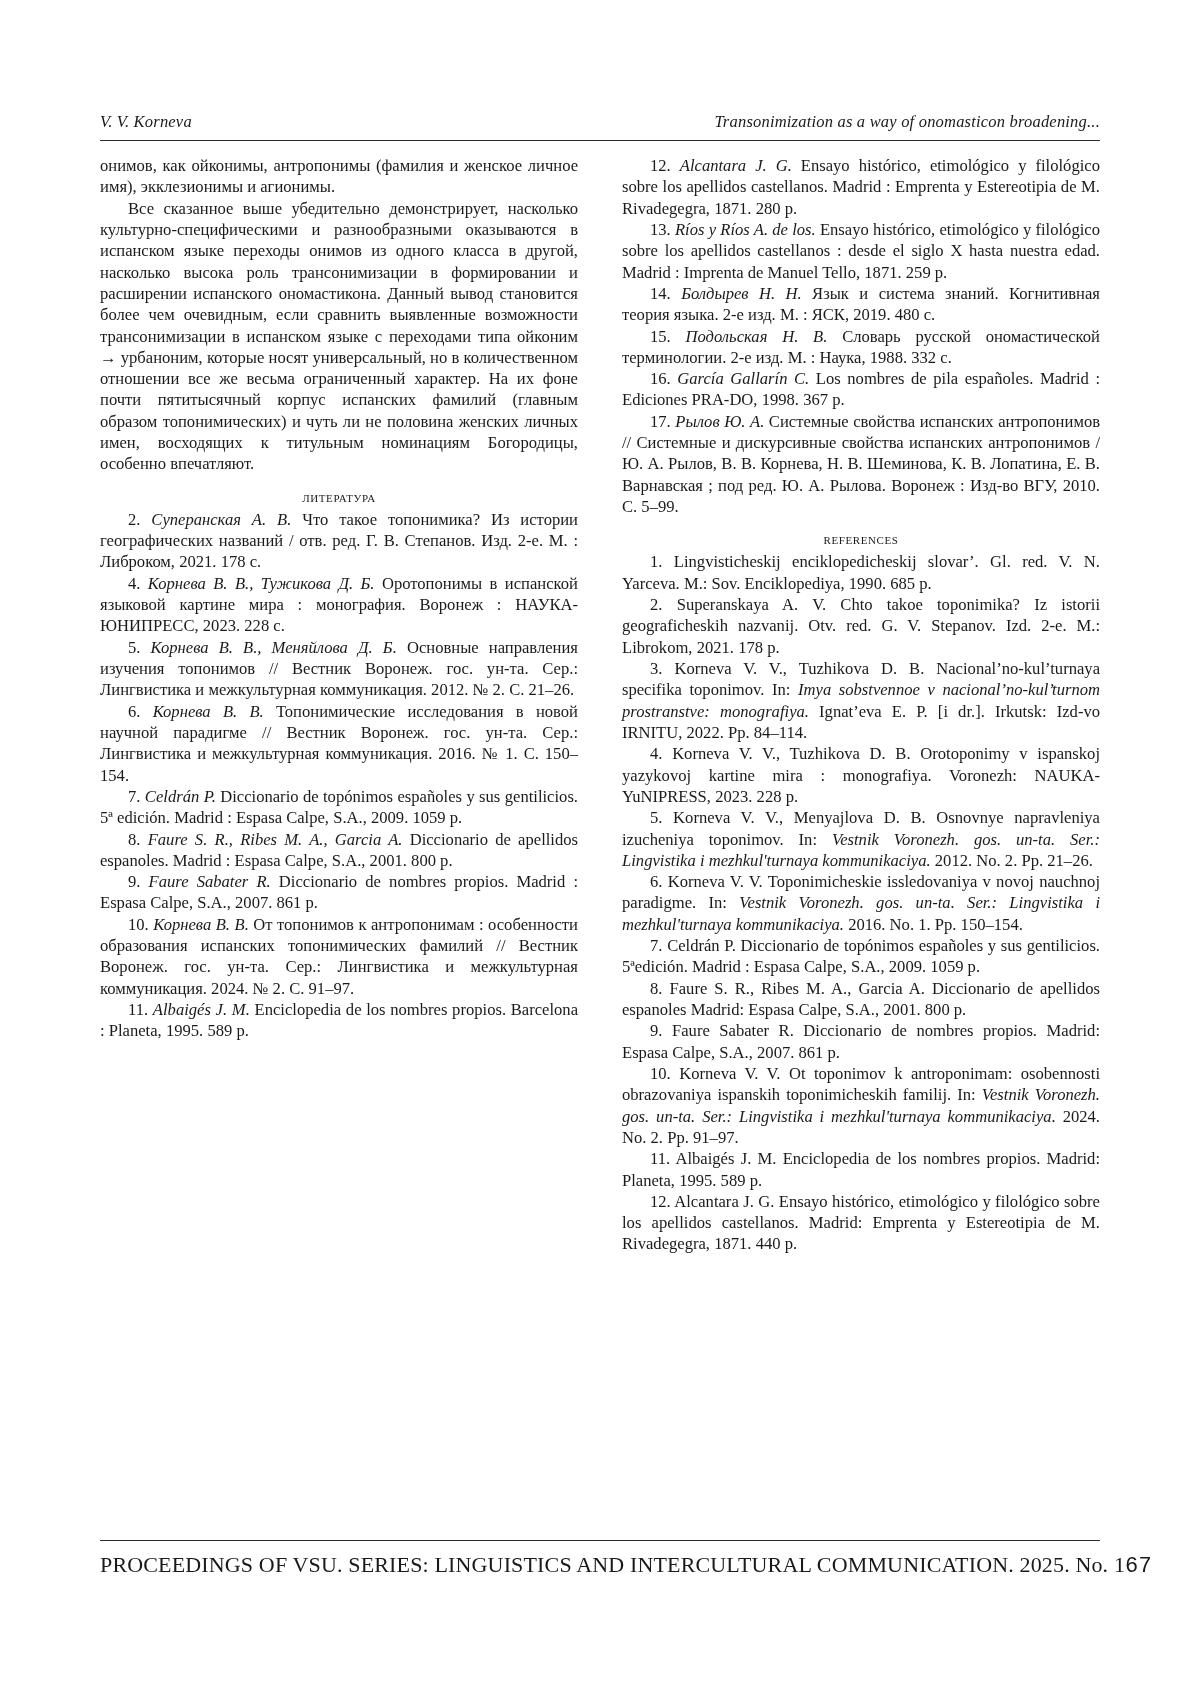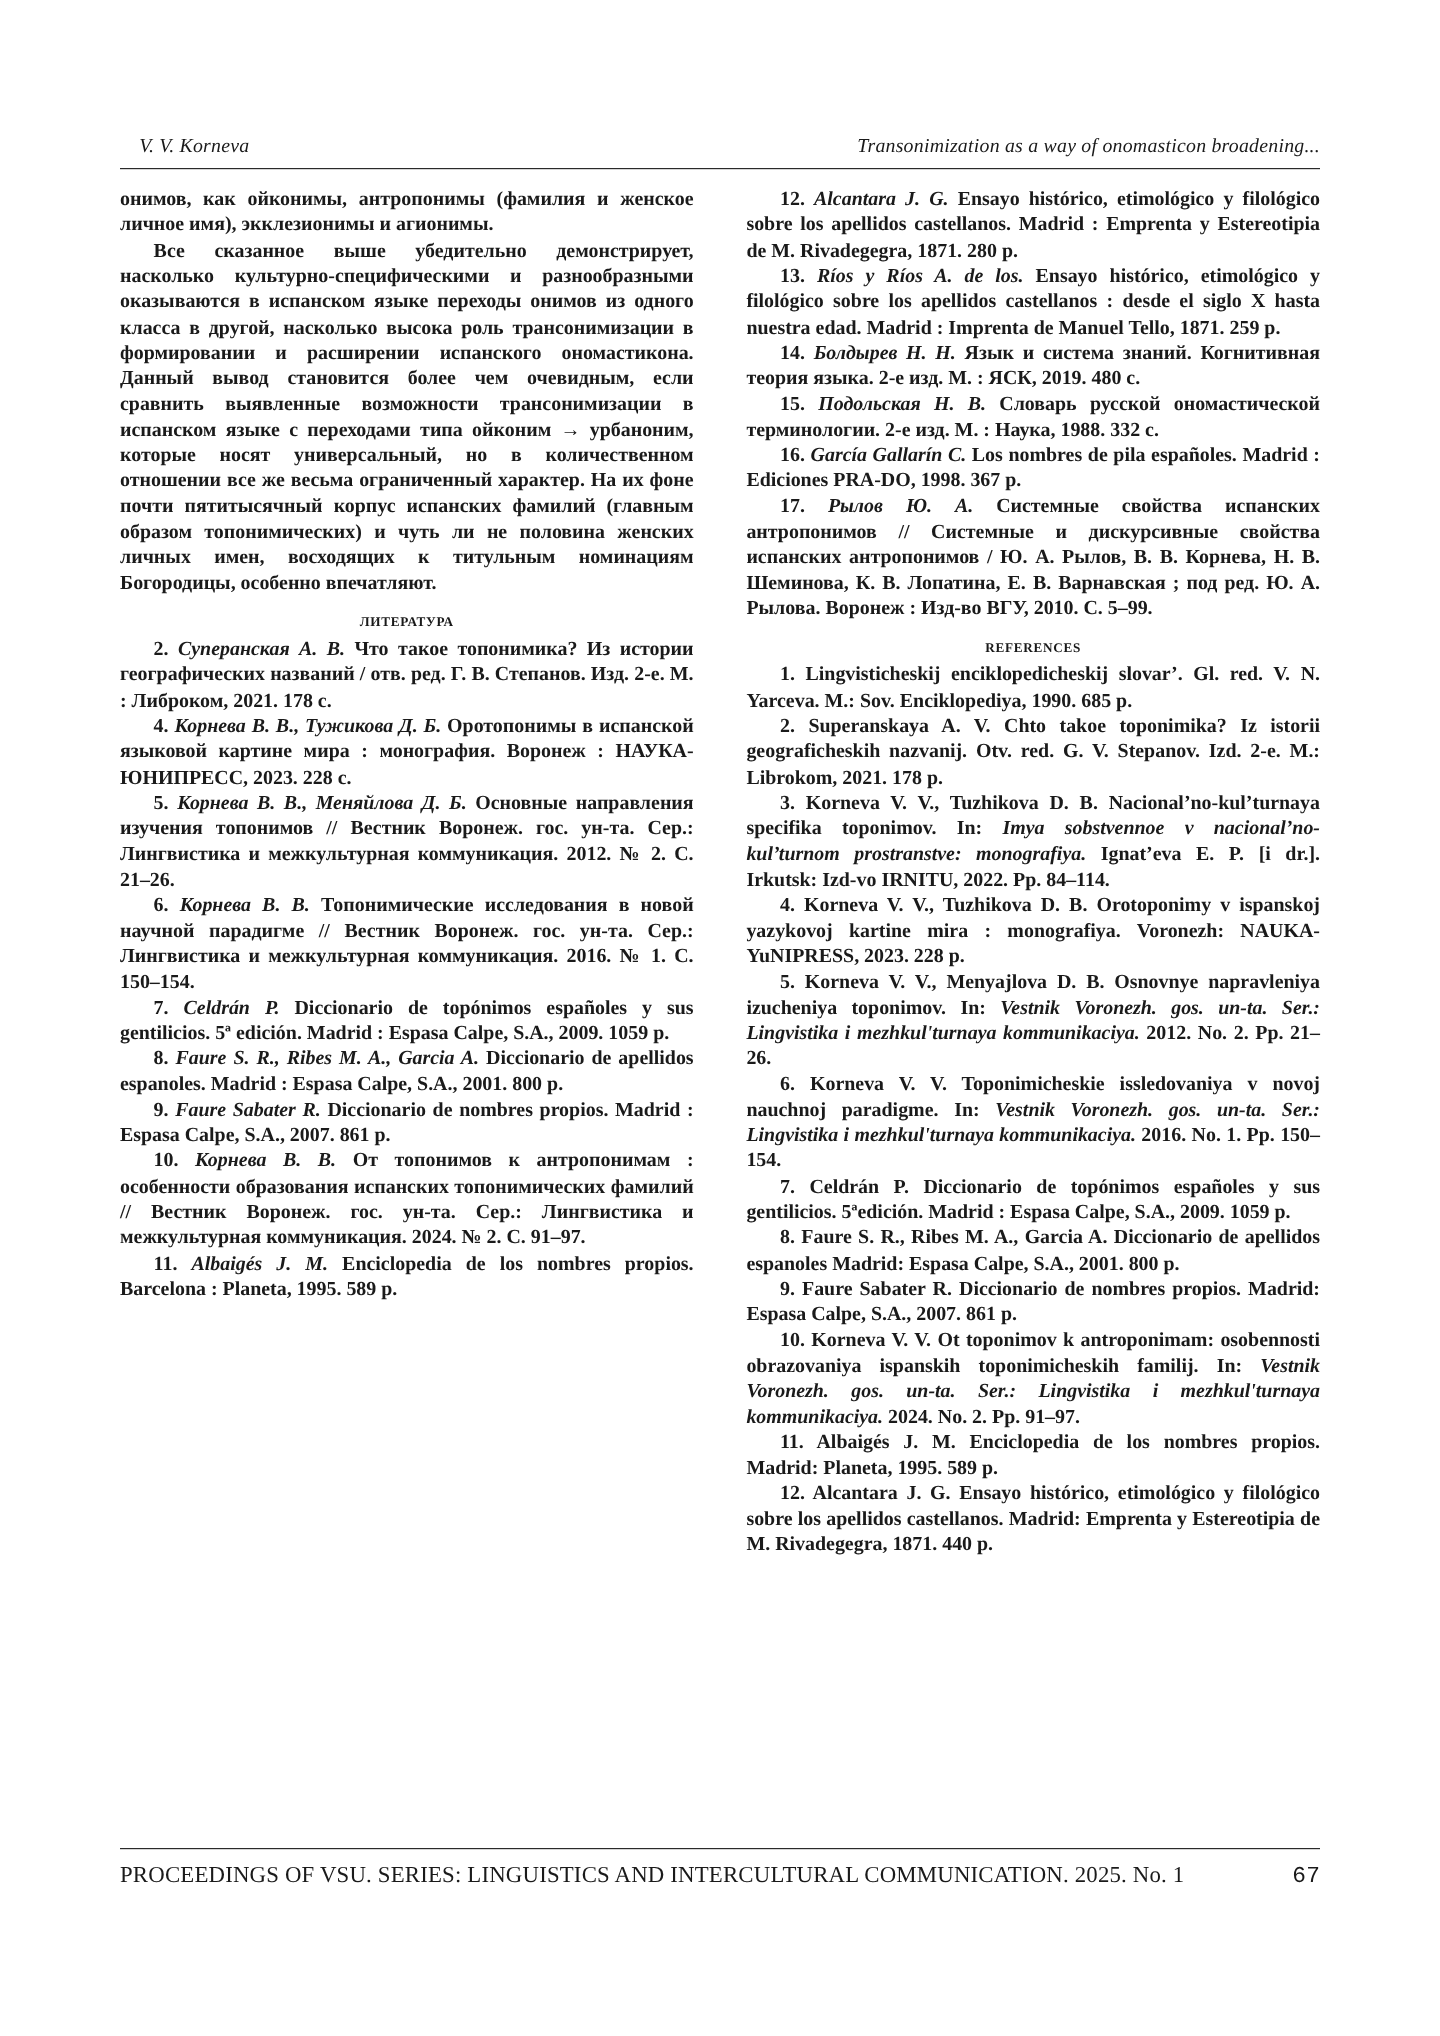--- a/index.html
+++ b/index.html
@@ -28,21 +28,21 @@
     left: 100px;
     top: 112px;
     width: 1000px;
     display: flex;
     justify-content: space-between;
     align-items: baseline;
     font-style: italic;
     font-size: 16.5px;
     letter-spacing: 0.2px;
   }
-  .running-head .rh-left { white-space: nowrap; margin-left: 16px; }
+  .running-head .rh-left { white-space: nowrap; }
   .running-head .rh-right { white-space: nowrap; }
 
   .rule-top {
     position: absolute;
     left: 100px;
     top: 140px;
     width: 1000px;
     height: 1px;
     background: #2a2a2a;
   }
@@ -56,21 +56,20 @@
     display: flex;
     gap: 44px;
   }
   .col {
     width: 478px;
     font-size: 16.6px;
     line-height: 1.285;
     text-align: justify;
     text-justify: inter-word;
     hyphens: manual;
-    font-weight: bold;
   }
   .col p {
     margin: 0;
     text-indent: 28px;
   }
   .col p.noindent { text-indent: 0; }
   .section-title {
     text-align: center;
     text-indent: 0 !important;
     margin: 16px 0 4px 0 !important;
@@ -88,21 +87,21 @@
     background: #2a2a2a;
   }
   .footer-row {
     position: absolute;
     left: 100px;
     top: 1552px;
     width: 1000px;
     display: flex;
     justify-content: space-between;
     align-items: baseline;
-    font-size: 19px;
+    font-size: 22px;
     letter-spacing: 0.15px;
   }
   .footer-row .f-left { white-space: nowrap; }
   .footer-row .f-right { font-weight: normal; font-family: Liberation Mono, monospace; }
 </style>
 </head>
 <body>
 
 <div class="page">
 

